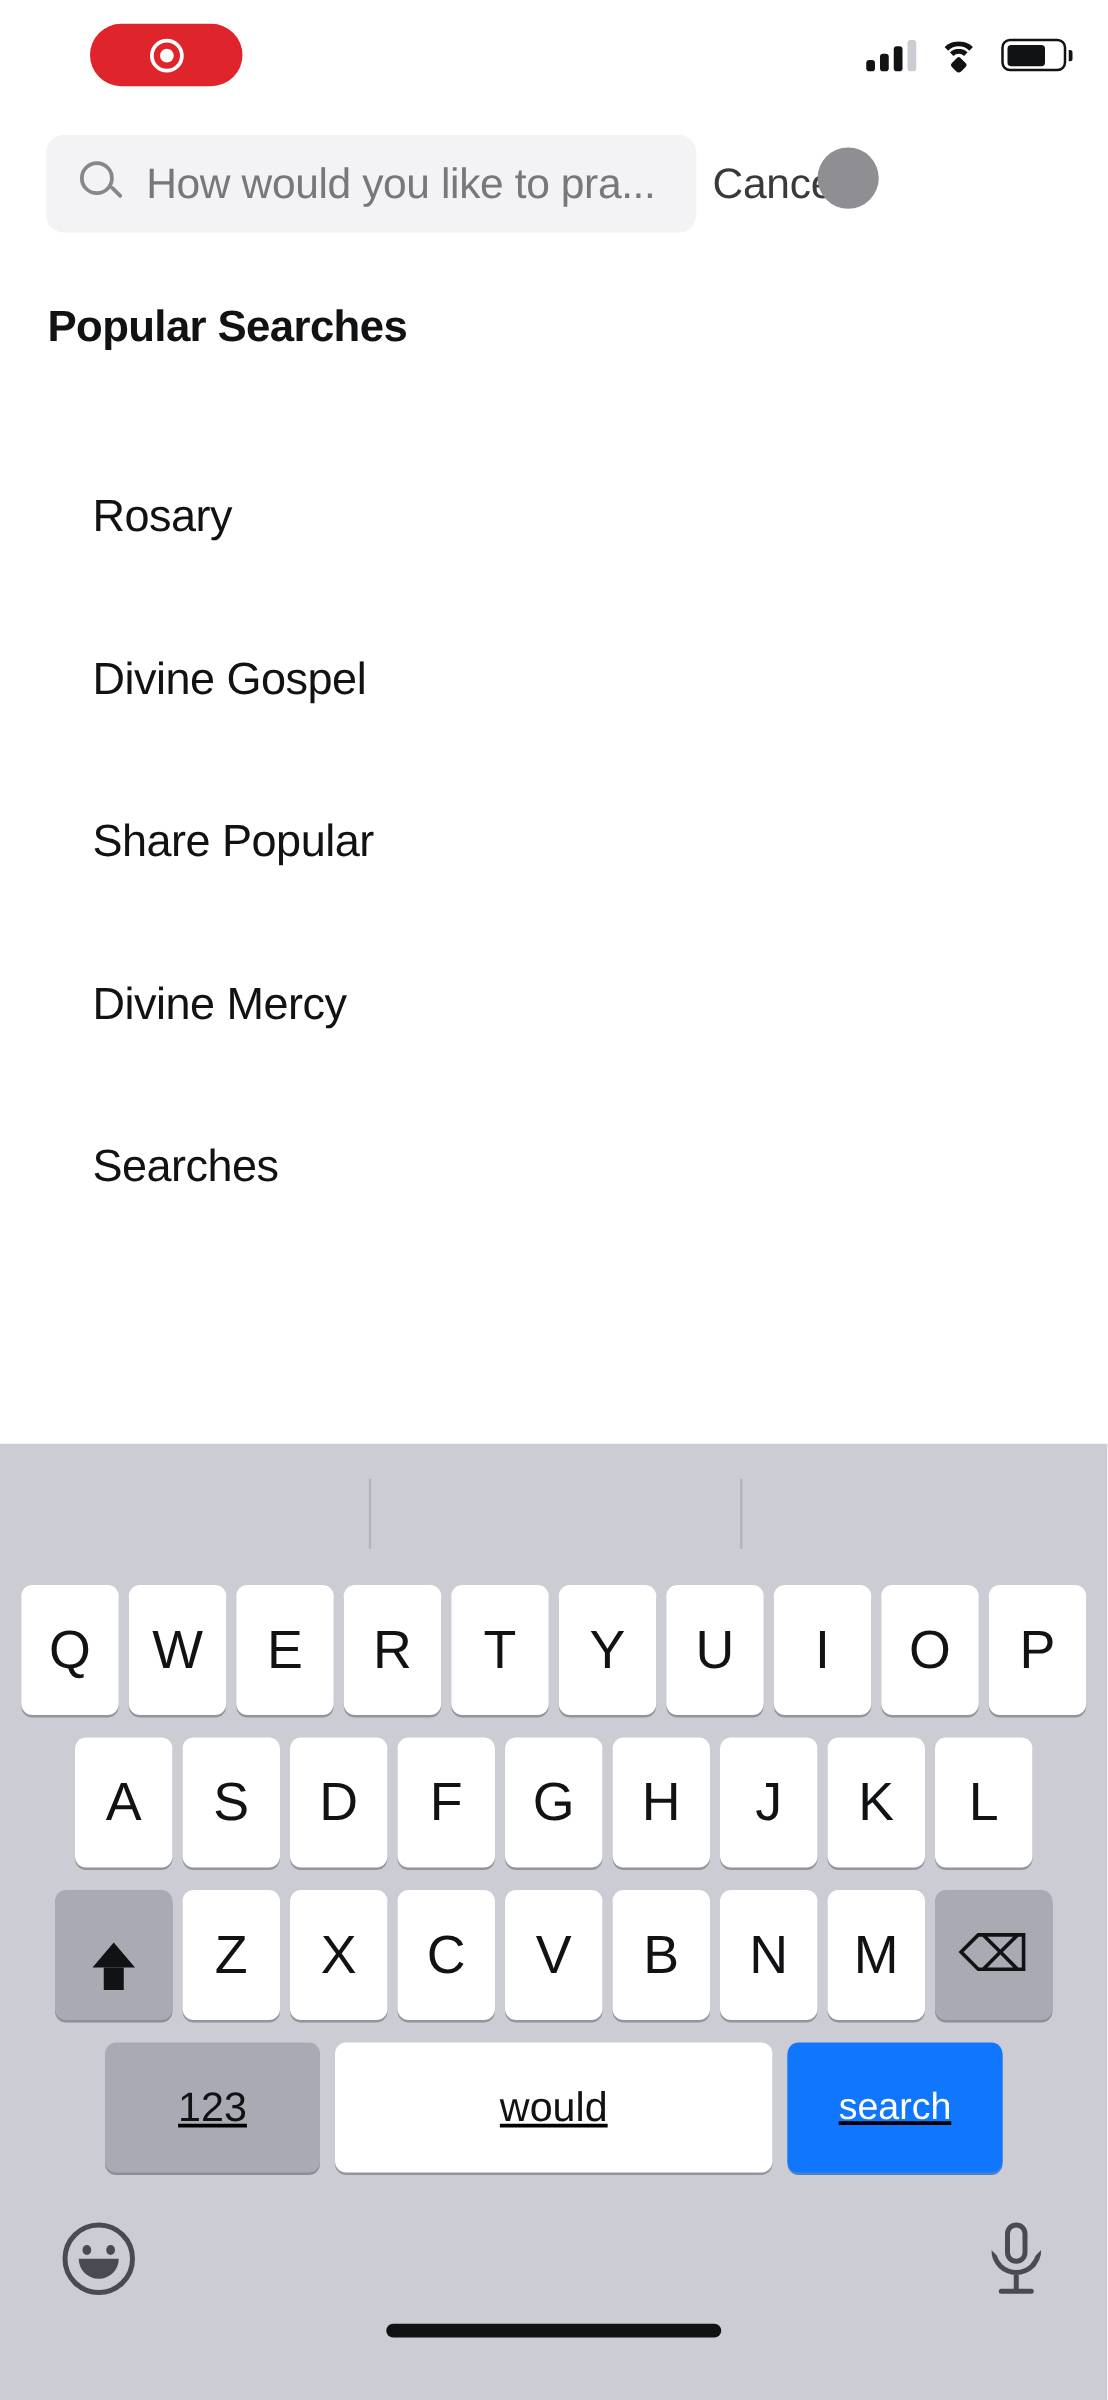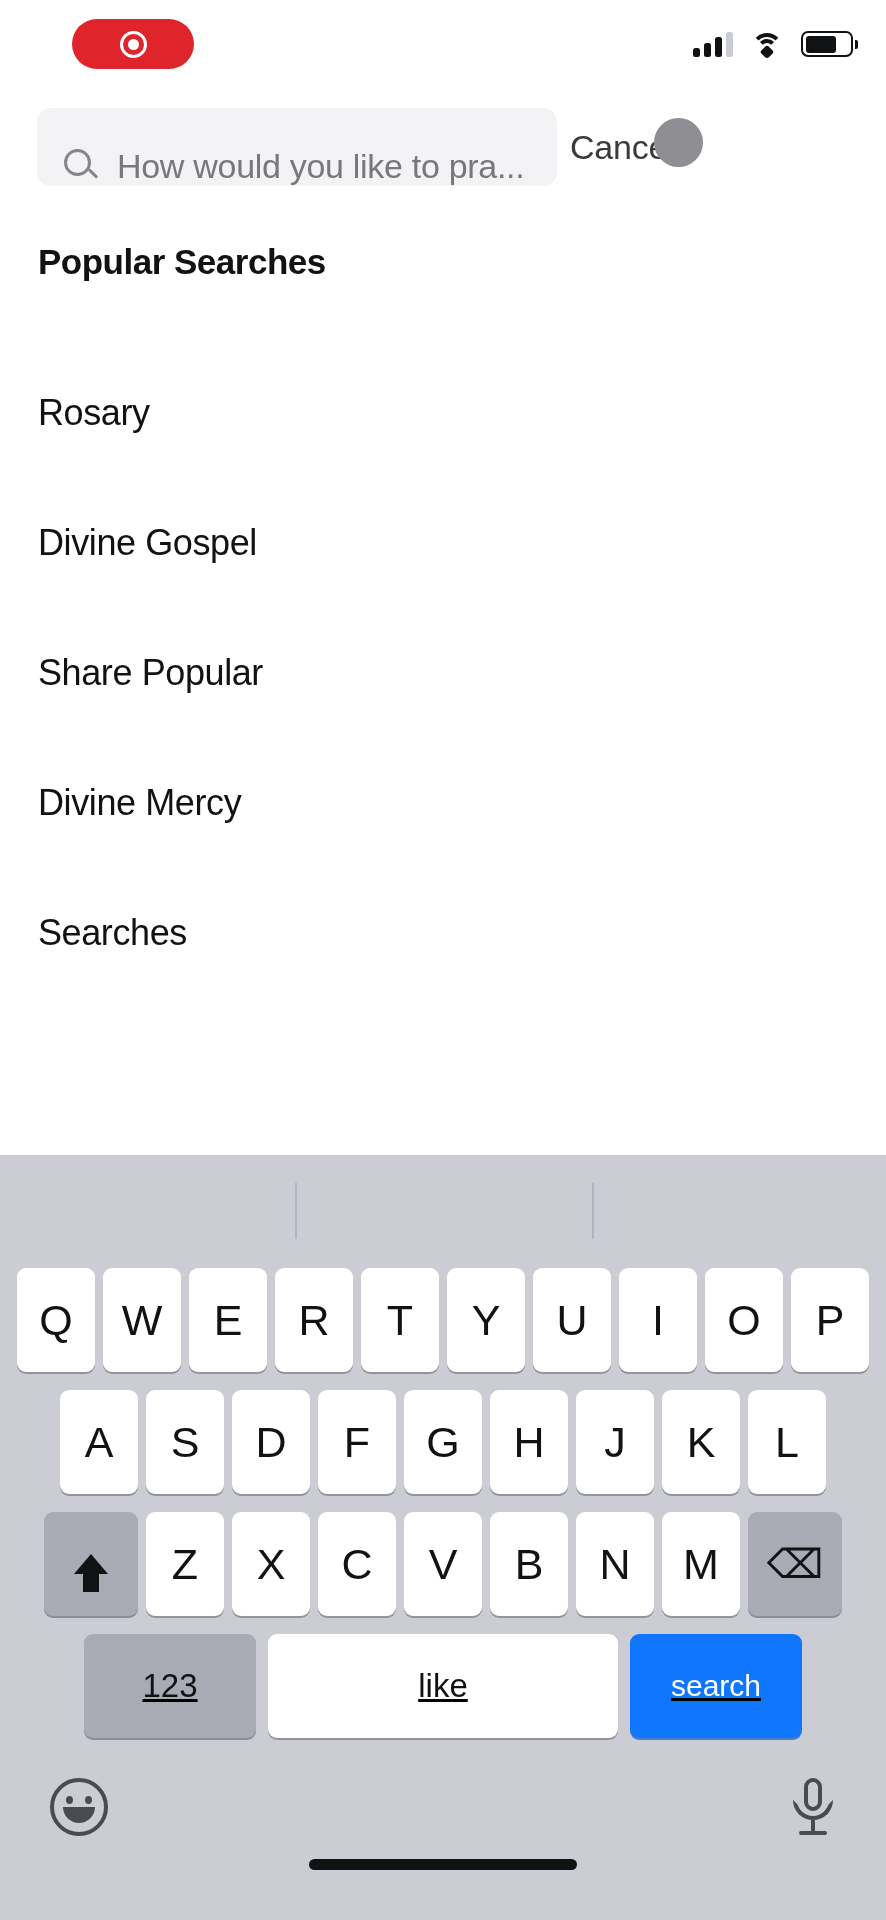--- a/index.html
+++ b/index.html
@@ -66,21 +66,21 @@
 
   
   .searchrow {
     position:absolute; top:108px; left:0; width:886px; height:78px;
     display:flex; align-items:center;
   }
   .searchfield {
     position:absolute; left:37px; top:0;
     width:520px; height:78px;
     background:#f3f3f5; border-radius:14px;
-    display:flex; align-items:flex-end; padding-left:26px;
+    display:flex; align-items:center; padding-left:26px;
   }
   .search-icon { width:38px; height:38px; position:relative; flex:none; }
   .search-icon .ring {
     position:absolute; left:1px; top:1px;
     width:27px; height:27px; border:3px solid #86868b; border-radius:50%;
   }
   .search-icon .handle {
     position:absolute; left:24px; top:24px;
     width:12px; height:3px; background:#86868b;
     border-radius:2px; transform:rotate(45deg);
@@ -99,21 +99,21 @@
     width:49px; height:49px; border-radius:50%;
     background:#8e8e93;
   }
 
   
   .content { position:absolute; top:216px; left:0; width:886px; }
   .section-title {
     padding-left:38px; font-size:35px; font-weight:bold;
     color:#111214; letter-spacing:-0.5px; margin-top:26px;
   }
-  .list { margin-top:66px; }
+  .list { margin-top:66px;margin-left:36px; }
   .list-item {
     height:130px; display:flex; align-items:center;
     padding-left:38px;
     font-size:36px; color:#111214; letter-spacing:-0.4px;
   }
 
   
   .keyboard {
     position:absolute; left:0; top:1155px;
     width:886px; height:765px; background:#cbccd4;
@@ -309,21 +309,21 @@
       <div class="key letter">B</div>
       <div class="key letter">N</div>
       <div class="key letter">M</div>
       <div class="key backspace">
         <span class="bksp-glyph">⌫</span>
       </div>
     </div>
 
     <div class="krow r4">
       <div class="key num">123</div>
-      <div class="key space">like</div>
+      <div class="key space">would</div>
       <div class="key search-key">search</div>
     </div>
 
     <div class="kbfoot">
       <div class="emoji-icon">
         <div class="eye l"></div>
           <div class="eye r"></div>
           <div class="mouth"></div>
       </div>
       <div class="mic-icon">

